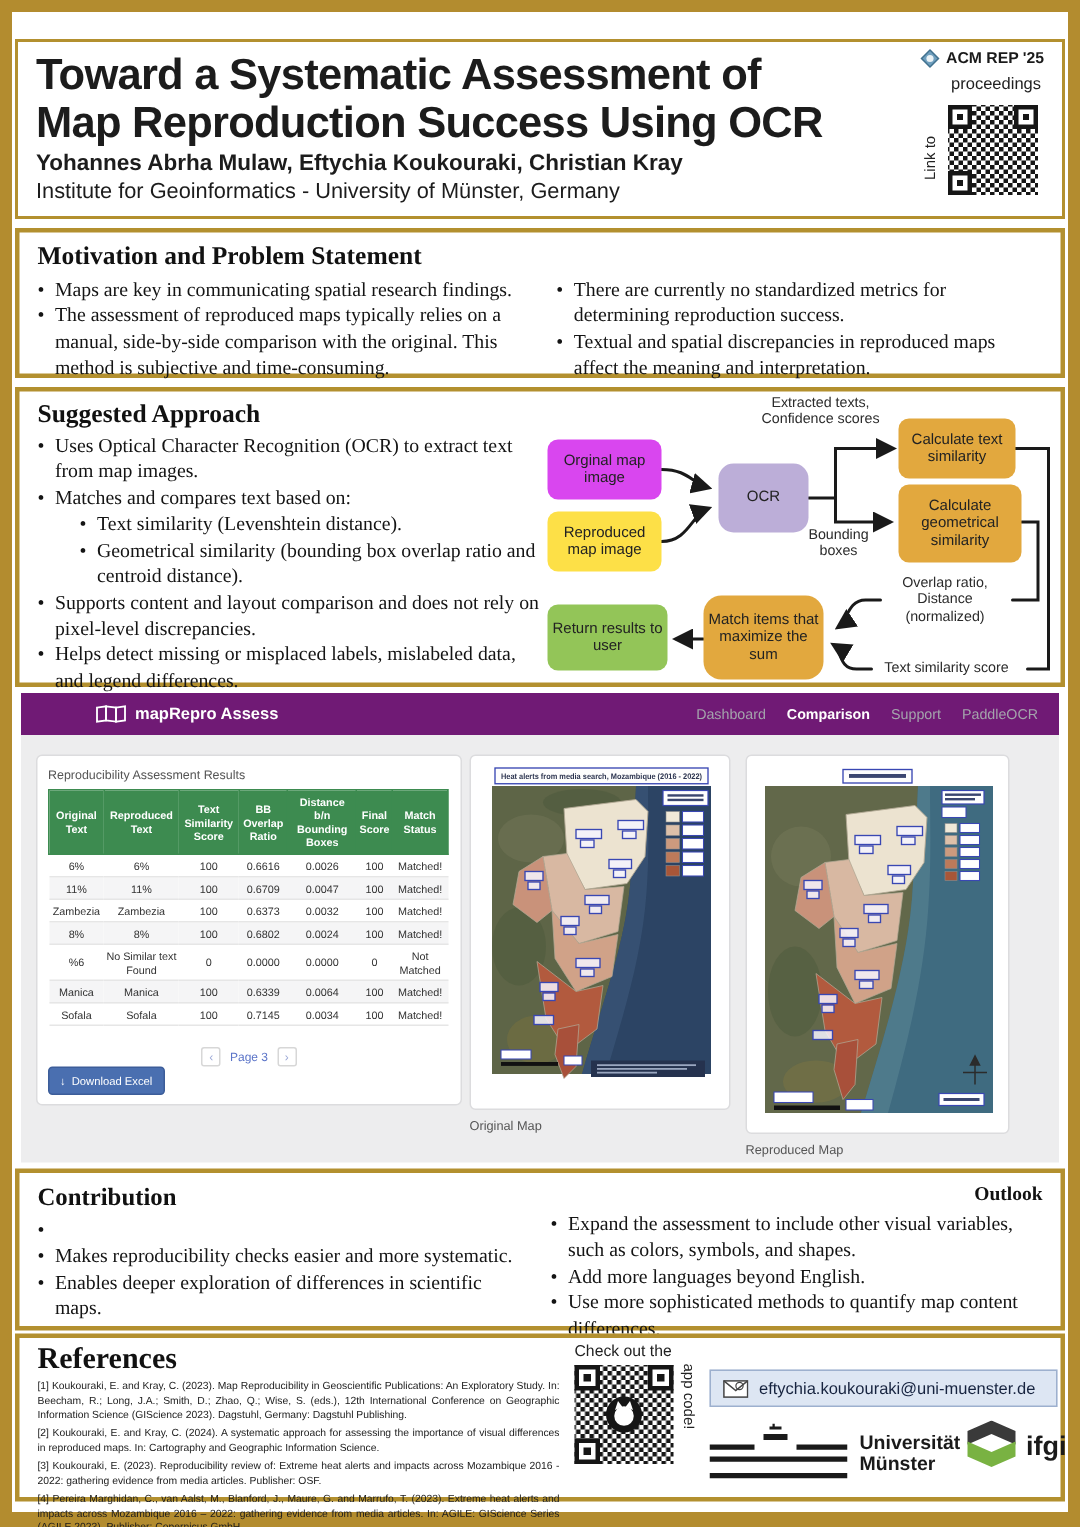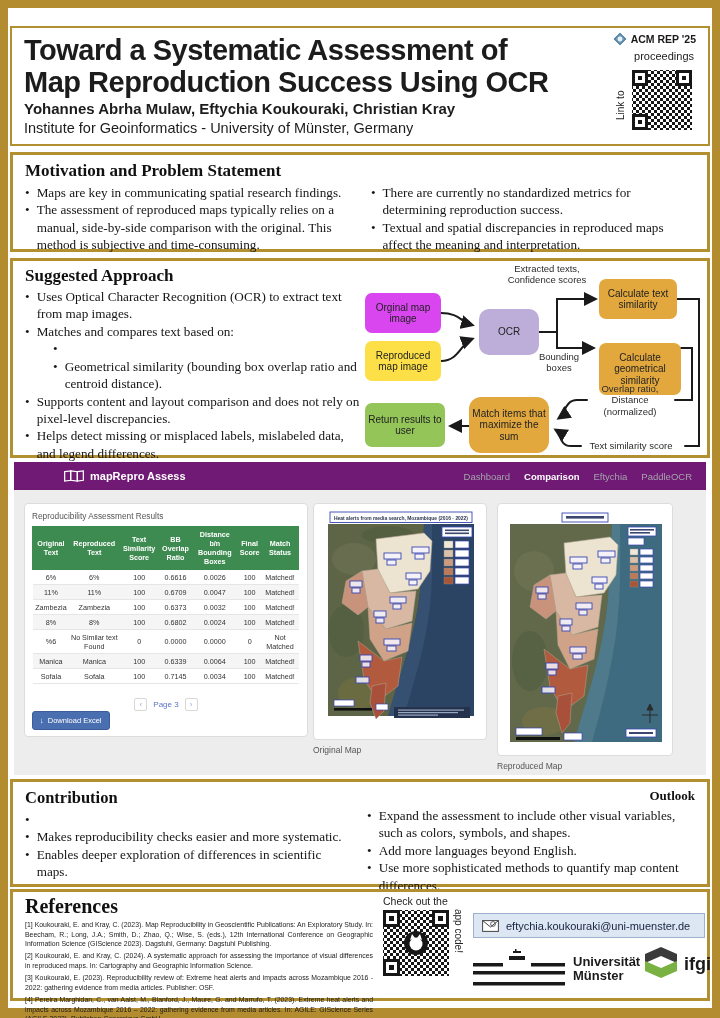--- a/index.html
+++ b/index.html
@@ -122,20 +122,21 @@
     <li>
         <span class="dot">•</span>
         <span>Uses Optical Character Recognition (OCR) to extract text from map images.</span>
       </li>
     <li>
         <span class="dot">•</span>
         <span>Matches and compares text based on:</span>
       </li>
     <li class="sub">
         <span class="dot">•</span>
+        <span>Text similarity (Levenshtein distance).</span>
       </li>
     <li class="sub">
         <span class="dot">•</span>
         <span>Geometrical similarity (bounding box overlap ratio and centroid distance).</span>
       </li>
     <li>
         <span class="dot">•</span>
         <span>Supports content and layout comparison and does not rely on pixel-level discrepancies.</span>
       </li>
     <li>
@@ -164,21 +165,21 @@
         <path d="M222,181 H212 C200,181 202,168 197,165" marker-end="url(#ah)"></path>
         <path d="M322,83 H333 V135 H316"></path>
         <path d="M228,135 H218 C206,135 206,149 200,153" marker-end="url(#ah)"></path>
         <path d="M110,161 H92" marker-end="url(#ah)"></path>
       </g>
     </svg>
     <div class="dnode" style="left:6px;top:28px;width:76px;height:40px;background:#d946ef;">Orginal map image</div>
     <div class="dnode" style="left:6px;top:76px;width:76px;height:40px;background:#fde047;">Reproduced map image</div>
     <div class="dnode" style="left:120px;top:44px;width:60px;height:46px;background:#bcaed8;border-radius:10px;">OCR</div>
     <div class="dnode" style="left:240px;top:14px;width:78px;height:40px;background:#e2a83e;">Calculate text similarity</div>
-    <div class="dnode" style="left:240px;top:58px;width:82px;height:52px;background:#e2a83e;margin-top:20px;">Calculate geometrical similarity</div>
+    <div class="dnode" style="left:240px;top:58px;width:82px;height:52px;background:#e2a83e;">Calculate geometrical similarity</div>
     <div class="dnode" style="left:110px;top:132px;width:80px;height:56px;background:#e2a83e;border-radius:12px;">Match items that maximize the sum</div>
     <div class="dnode" style="left:6px;top:138px;width:80px;height:44px;background:#93c558;">Return results to user</div>
     <div class="dlabel" style="left:130px;top:-2px;width:116px;">Extracted texts,
 Confidence scores</div>
     <div class="dlabel" style="left:168px;top:86px;width:64px;">Bounding
 boxes</div>
     <div class="dlabel" style="left:228px;top:118px;width:86px;">Overlap ratio,
 Distance
 (normalized)</div>
     <div class="dlabel" style="left:218px;top:175px;width:108px;">Text similarity score</div>
@@ -193,21 +194,21 @@
             <polygon points="0.7,1.5 7,0.7 7,10.5 0.7,11.3"></polygon>
             <polygon points="7,0.7 14,1.5 14,11.3 7,10.5"></polygon>
             <polygon points="14,1.5 20.3,0.7 20.3,10.5 14,11.3"></polygon>
           </g>
       </svg>
       <span>mapRepro Assess</span>
     </div>
     <div class="nav">
       <span>Dashboard</span>
       <span class="active">Comparison</span>
-      <span>Eftychia</span>
+      <span>Support</span>
       <span>PaddleOCR</span>
     </div>
   </div>
 
   <div class="card" style="left:10px;top:41px;width:284px;height:234px;padding:7px;">
     <div style="font:8.3px 'Liberation Sans',sans-serif;color:#555;">Reproducibility Assessment Results</div>
     <table class="tbl" style="margin-top:5px;">
       <colgroup>
           <col style="width:37px">
           <col style="width:50px">

